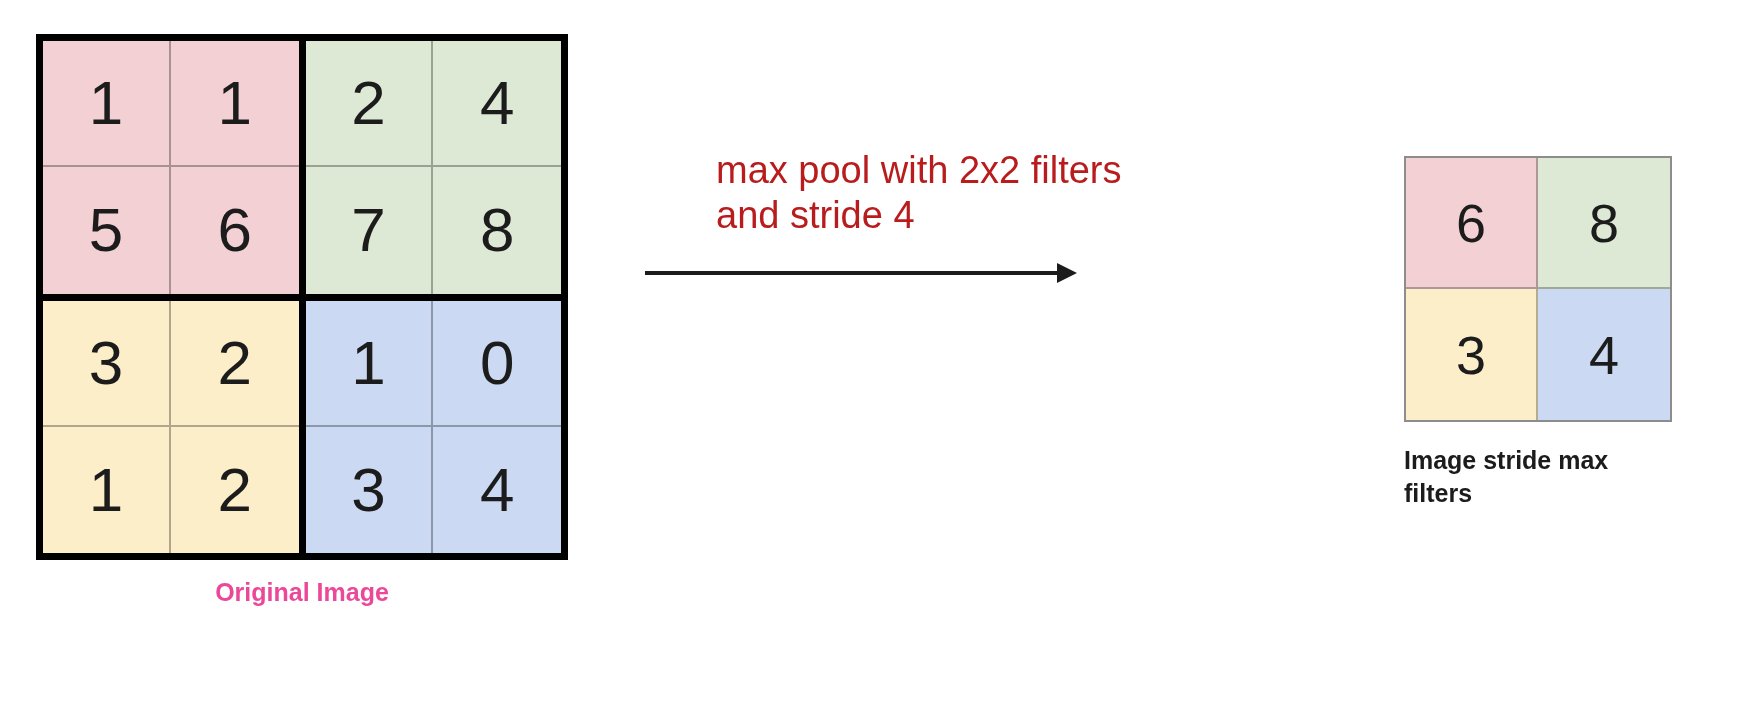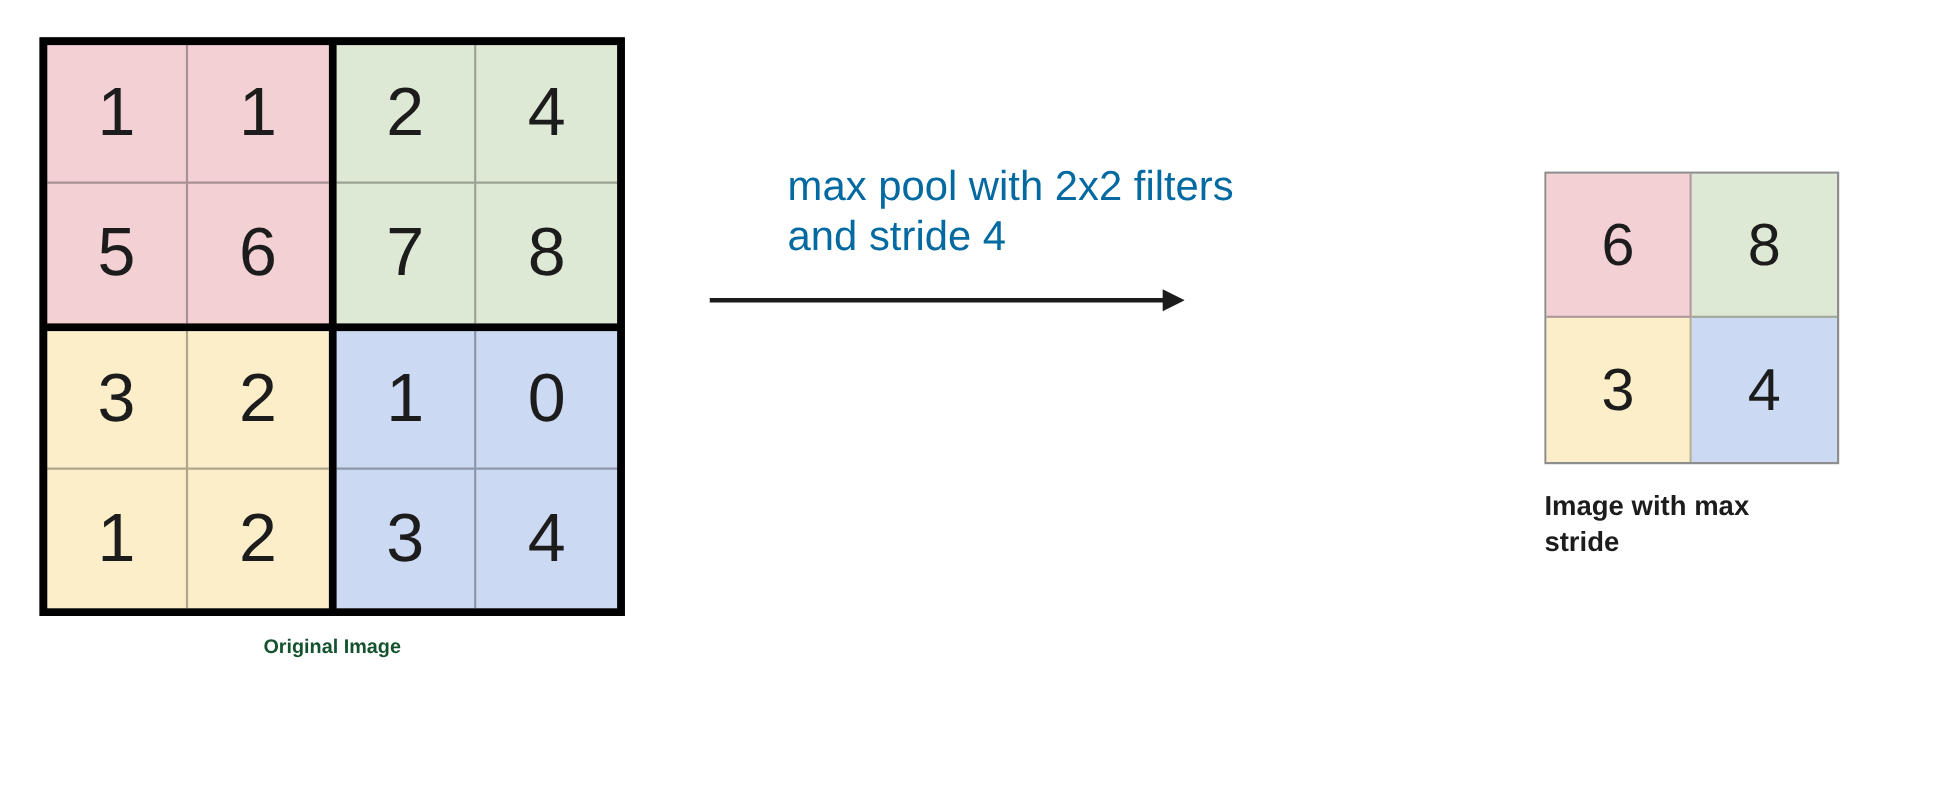--- a/index.html
+++ b/index.html
@@ -60,37 +60,37 @@
   .quadrant .cell:nth-child(2) { border-bottom: 2px solid rgba(0,0,0,0.30); }
   .quadrant .cell:nth-child(3) { border-right: 2px solid rgba(0,0,0,0.30); }
 
   .q-pink   { background: #f3d0d3; }
   .q-green  { background: #dde9d5; }
   .q-yellow { background: #fbeec8; }
   .q-blue   { background: #ccd9f2; }
 
   .caption {
     text-align: center;
-    font-size: 18px;
+    font-size: 25px;
     font-weight: bold;
-    color: #14532d;
+    color: #ec4899;
     margin-top: 18px;
     font-family: "Liberation Sans", sans-serif;
   }
 
   
   .annotation {
     position: absolute;
     left: 716px;
     top: 148px;
     width: 600px;
   }
   .annotation-line {
     font-size: 38px;
-    color: #0369a1;
+    color: #b91c1c;
     line-height: 1.18;
     white-space: nowrap;
     font-family: "Liberation Sans", sans-serif;
   }
 
   .arrow {
     position: absolute;
     left: 645px;
     top: 258px;
     width: 432px;
@@ -187,18 +187,18 @@
   </svg>
 
   <div class="output-figure">
     <div class="output-grid">
       <div class="out-cell q-pink">6</div>
       <div class="out-cell q-green">8</div>
       <div class="out-cell q-yellow">3</div>
       <div class="out-cell q-blue">4</div>
     </div>
     <div class="output-caption">
-      <div>Image with max</div>
-      <div>stride</div>
+      <div>Image stride max</div>
+      <div>filters</div>
     </div>
   </div>
 
 </div>
 
 </body></html>

